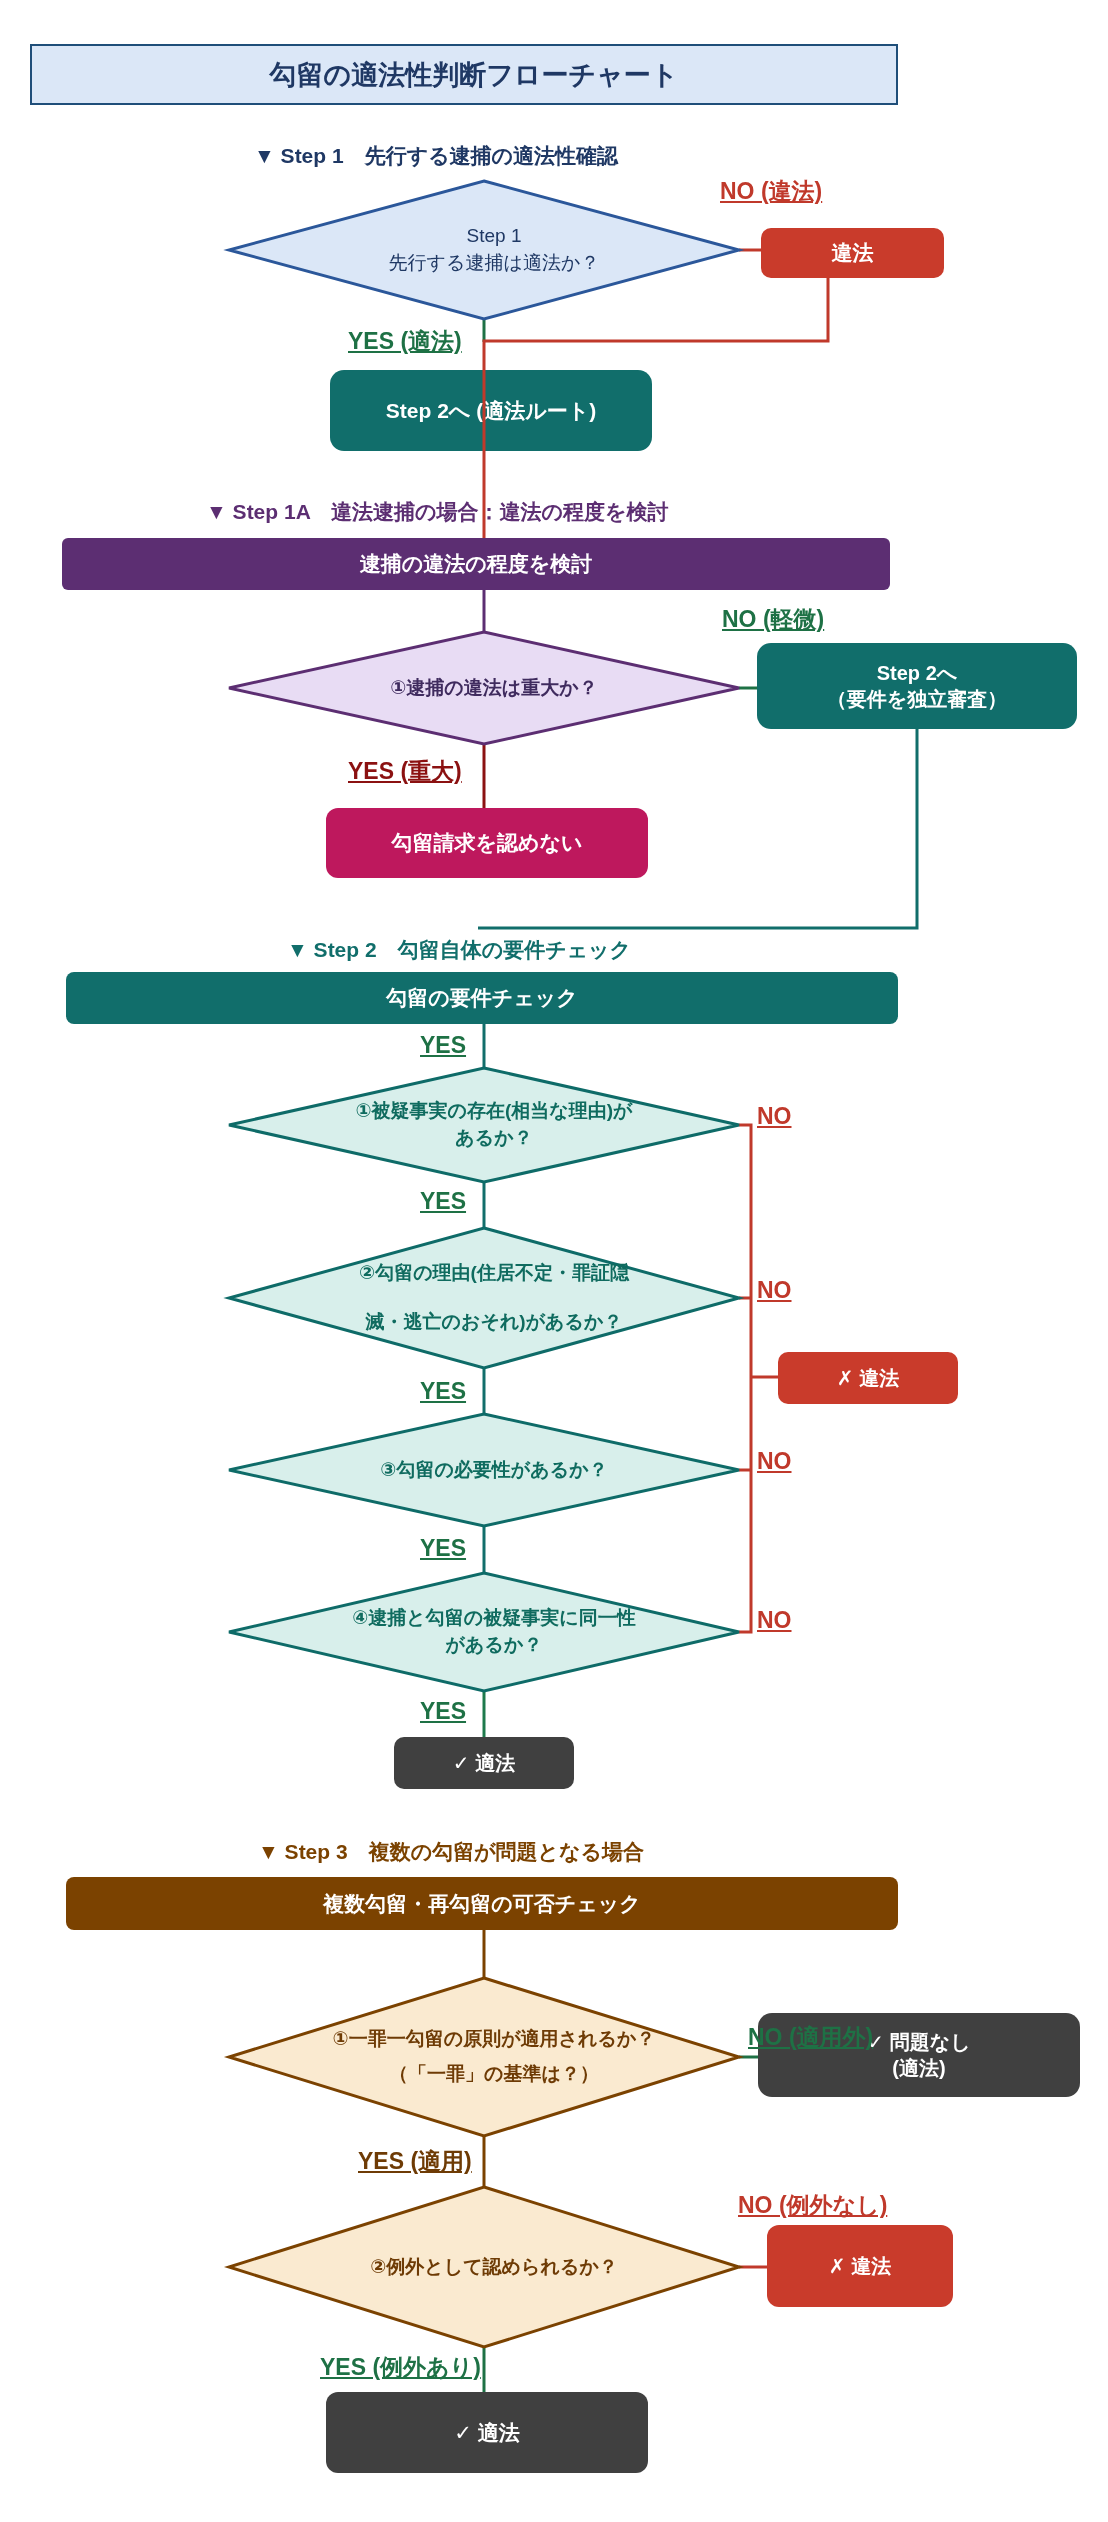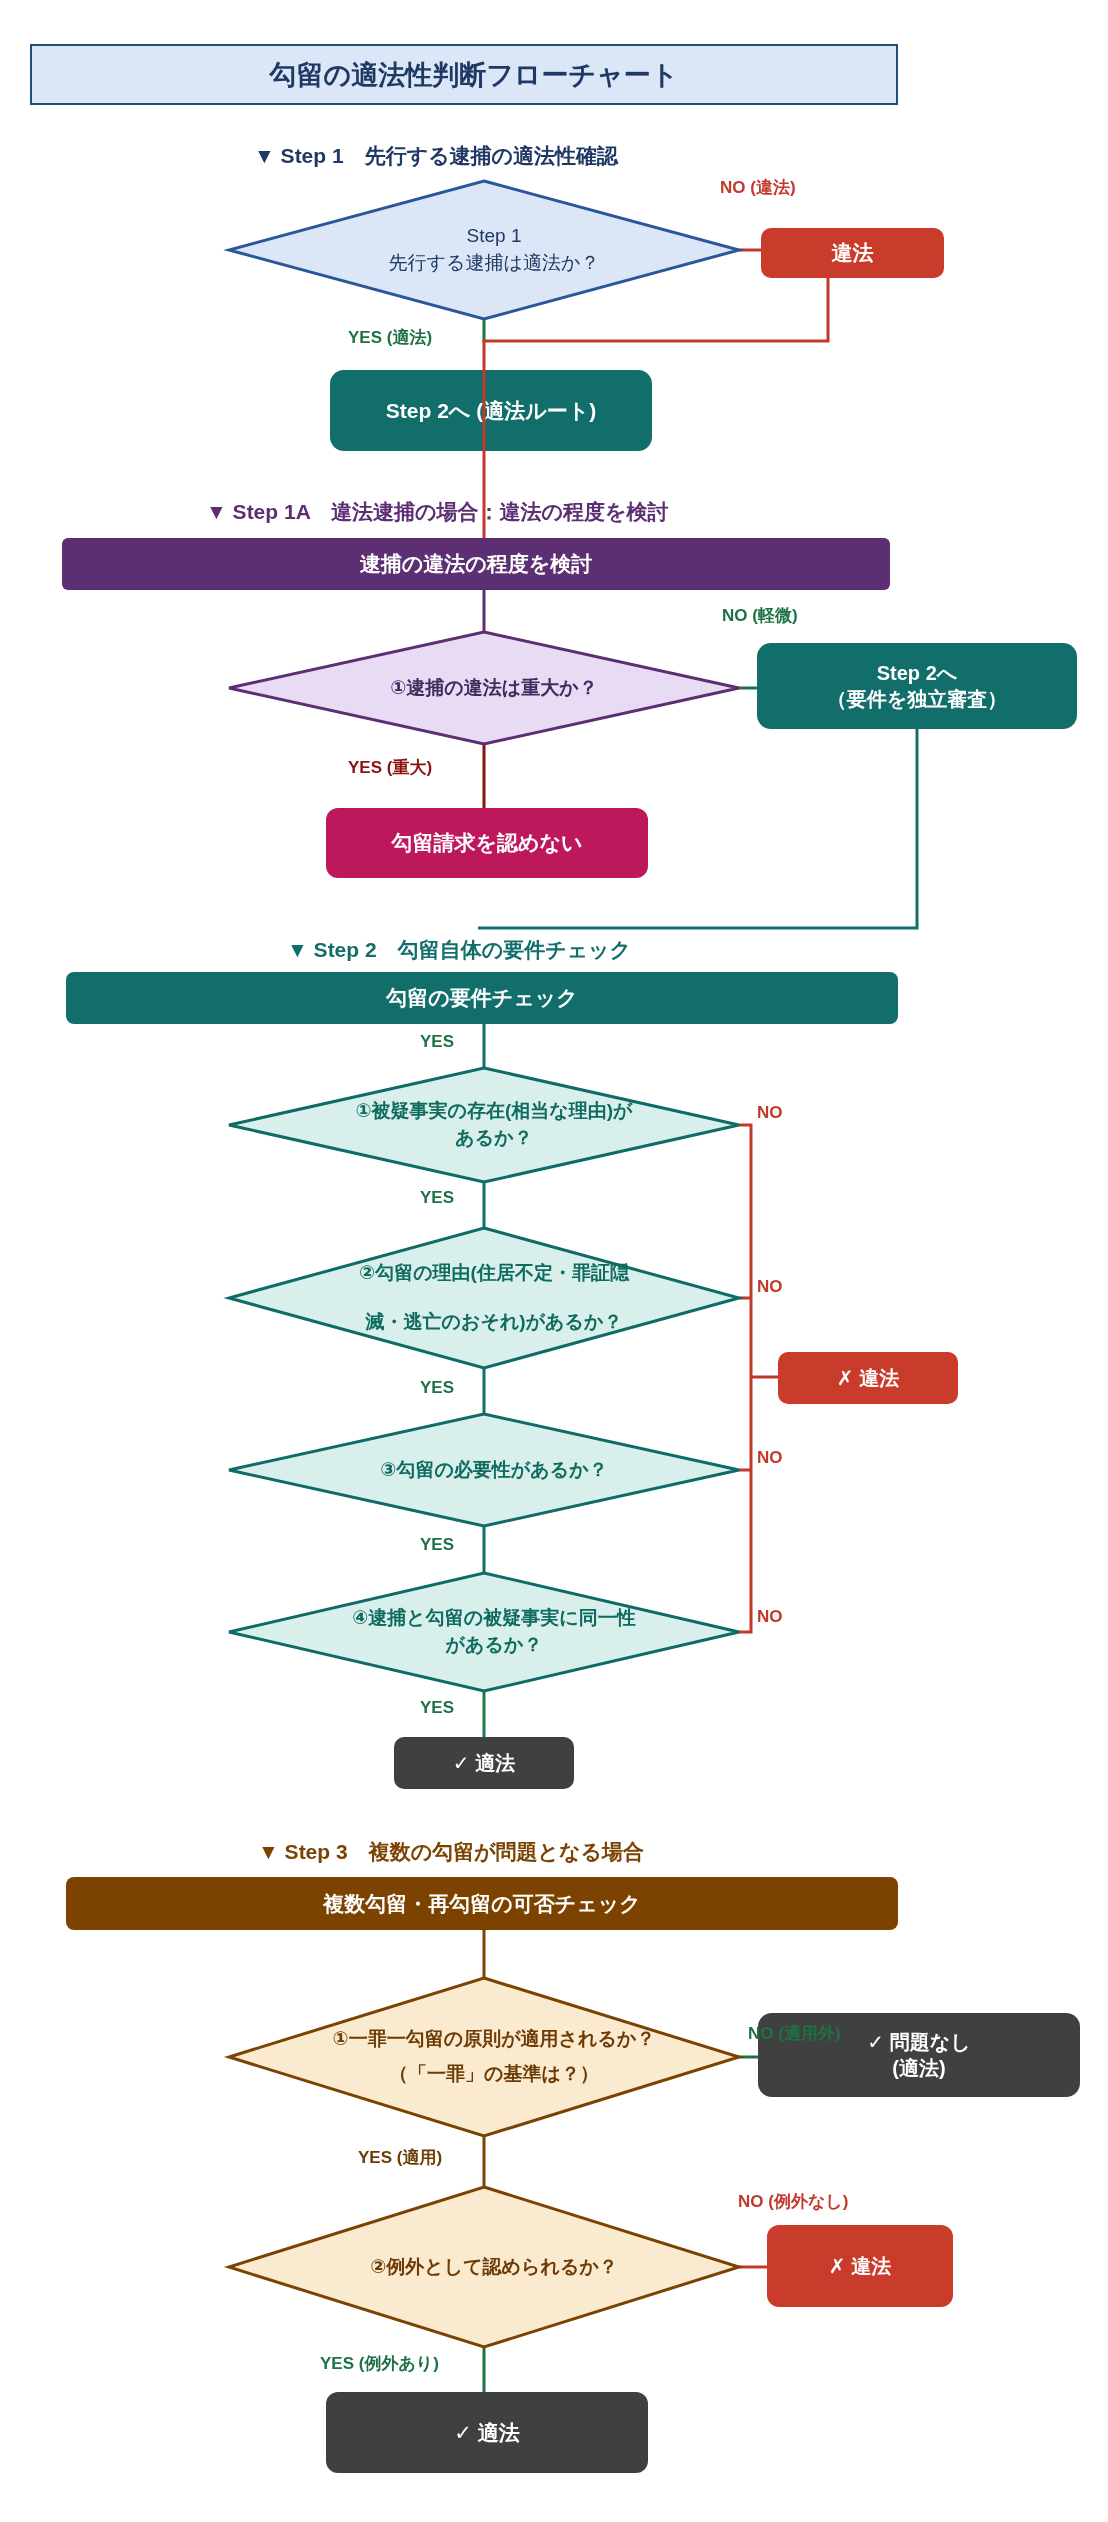--- a/index.html
+++ b/index.html
@@ -26,21 +26,21 @@
   .bg-red{background:#c93b2b;}
   .bg-darkred{background:#be185d;}
   .bg-teal{background:#116e6b;}
   .bg-green{background:#404040;}
   .diamond-text{position:absolute;width:460px;display:flex;flex-direction:column;align-items:center;
     justify-content:center;text-align:center;font-size:19px;font-weight:700;line-height:1.4;z-index:5;}
   .dt-navy{color:#1f3864;font-weight:400;}
   .dt-purple{color:#3f2b5e;}
   .dt-teal{color:#0f6b5f;}
   .dt-brown{color:#6e3b05;gap:8px;}
-  .edge-label{position:absolute;font-size:17px;font-weight:700;white-space:nowrap;z-index:10;}
+  .edge-label{position:absolute;font-size:23px;font-weight:700;white-space:nowrap;z-index:10;text-decoration:underline;}
   .lbl-red{color:#c0392b;}
   .lbl-green{color:#1e7145;}
   .lbl-darkred{color:#8b1111;}
   .lbl-brown{color:#6e3b05;}
 </style>
 </head>
 <body>
 
 <div class="canvas">
 

